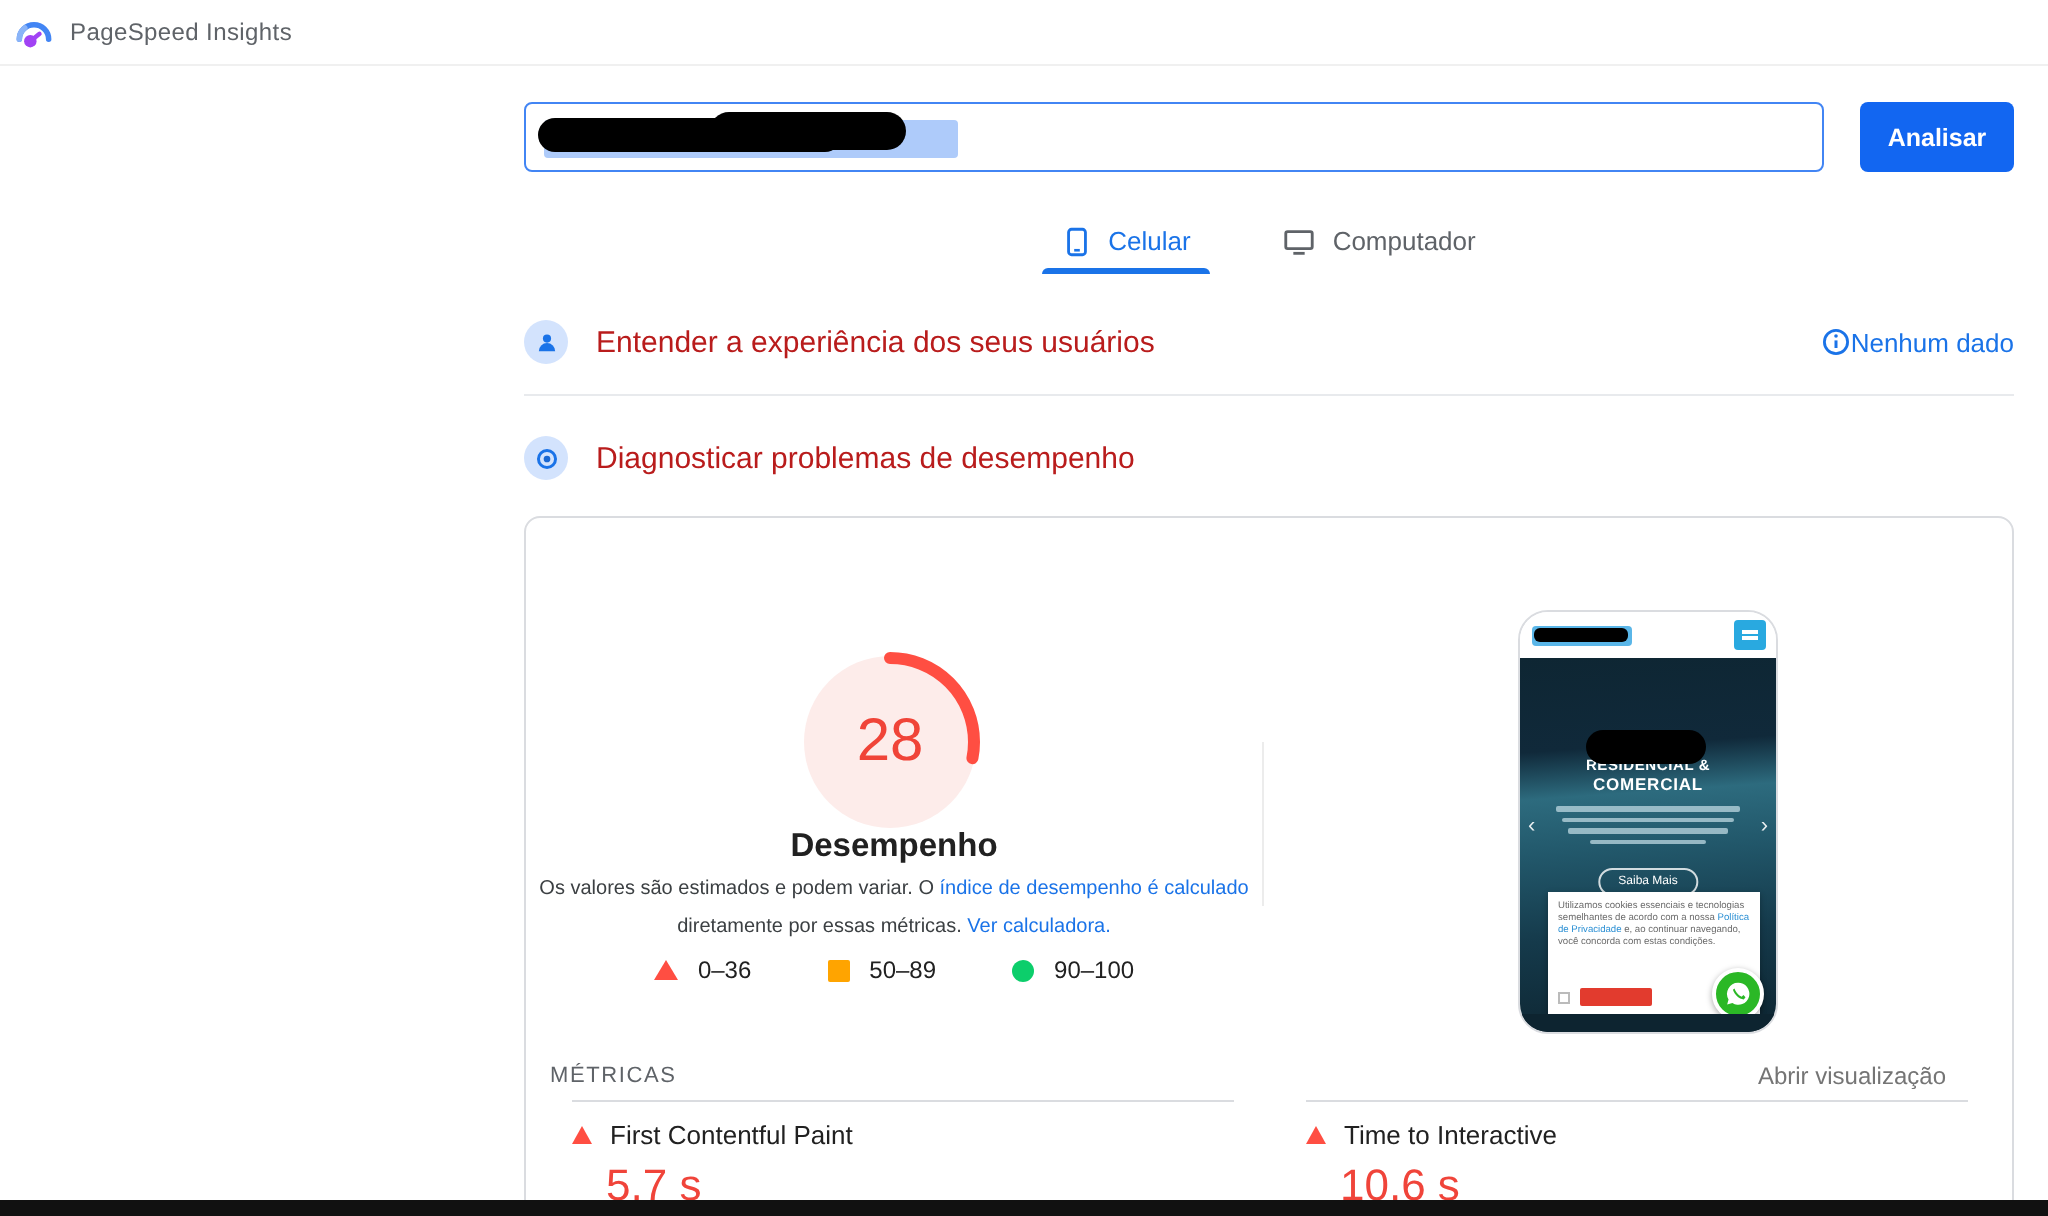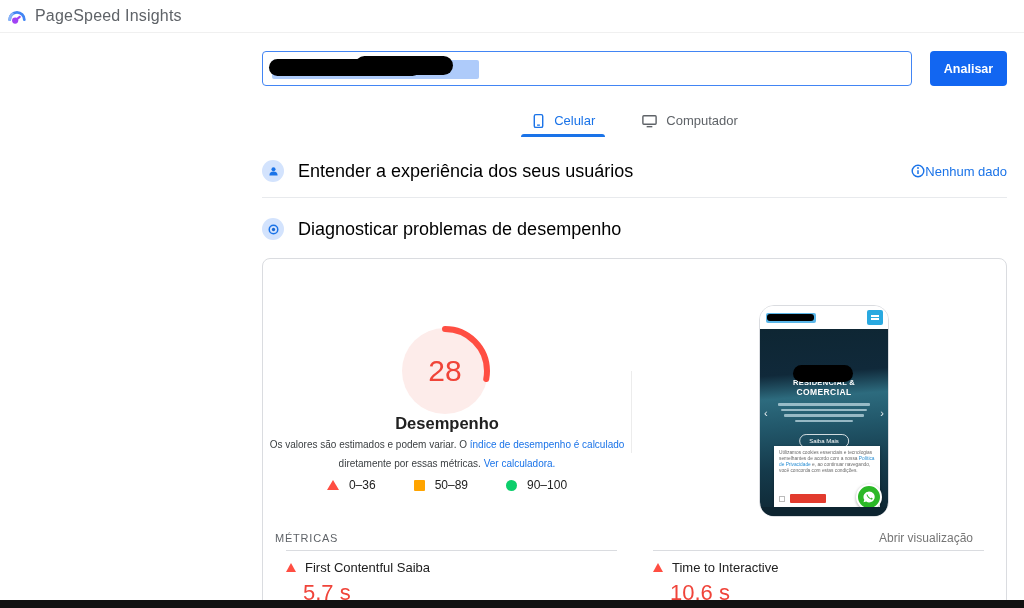--- a/index.html
+++ b/index.html
@@ -4,21 +4,21 @@
 <style>
   * { margin:0; padding:0; box-sizing:border-box; }
   html,body { width:1024px; height:608px; overflow:hidden; background:#fff;
     font-family:"Liberation Sans", sans-serif; }
   .page { position:relative; width:1024px; height:608px; background:#fff; }
 
   
   .app-header { position:absolute; left:0; top:0; width:1024px; height:33px;
     display:flex; align-items:center; padding-left:6px; border-bottom:1px solid #f0f0f0; background:#fff; }
   .logo-icon { width:22px; height:22px; margin-right:7px; }
-  .app-title { font-size:16px; color:#5f6368; letter-spacing:.2px; }
+  .app-title { font-size:12px; color:#5f6368; letter-spacing:.2px; }
 
   
   .search-row { position:absolute; left:262px; top:51px; width:745px; height:35px;
     display:flex; justify-content:space-between; }
   .url-input { position:relative; width:650px; height:35px; border:1.5px solid #4285f4;
     border-radius:4px; background:#fff; }
   .sel-highlight { position:absolute; left:9px; top:8px; width:207px; height:19px;
     background:#aecbfa; border-radius:2px; }
   .redact-blob { position:absolute; left:6px; top:7px; width:152px; height:17px;
     background:#000; border-radius:9px; }
@@ -35,21 +35,21 @@
   .tab.active { color:#1a73e8; }
   .tab.active::after { content:""; position:absolute; left:0; right:0; bottom:0;
     height:3px; background:#1a73e8; border-radius:3px 3px 0 0; }
 
   
   .section-row { position:absolute; left:262px; width:745px; height:30px;
     display:flex; align-items:center; justify-content:space-between; }
   .sec-left { display:flex; align-items:center; gap:14px; }
   .sec-icon { width:22px; height:22px; border-radius:50%; background:#d3e3fd;
     display:flex; align-items:center; justify-content:center; }
-  .sec-title { font-size:18px; color:#000000; }
+  .sec-title { font-size:15px; color:#b91c1c; }
   .no-data { display:flex; align-items:center; gap:0; color:#1a73e8; font-size:13px; cursor:pointer; }
   .divider-h { position:absolute; left:262px; top:197px; width:745px; height:1px; background:#e8eaed; }
 
   
   .card { position:absolute; left:262px; top:258px; width:745px; height:350px;
     border:1px solid #dadce0; border-radius:8px 8px 0 0; background:#fff; }
 
   
   .gauge { position:absolute; left:136px; top:66px; width:92px; height:92px; }
   .gauge svg { position:absolute; left:0; top:0; }
@@ -268,21 +268,21 @@
 
     <div class="metrics-head">
       <span class="metrics-label">MÉTRICAS</span>
       <span class="open-preview">Abrir visualização</span>
     </div>
 
     <div class="metrics">
       <div class="metric">
         <div class="metric-name">
           <span class="m-tri"></span>
-          <span>First Contentful Saiba</span>
+          <span>First Contentful Paint</span>
         </div>
         <div class="metric-value">5,7 s</div>
       </div>
       <div class="metric">
         <div class="metric-name">
           <span class="m-tri"></span>
           <span>Time to Interactive</span>
         </div>
         <div class="metric-value">10,6 s</div>
       </div>

